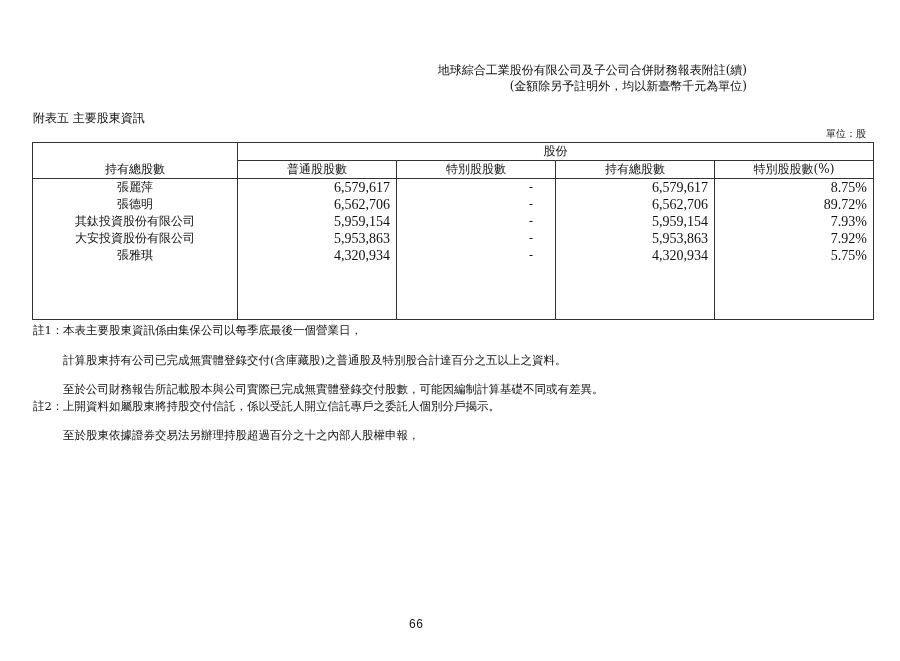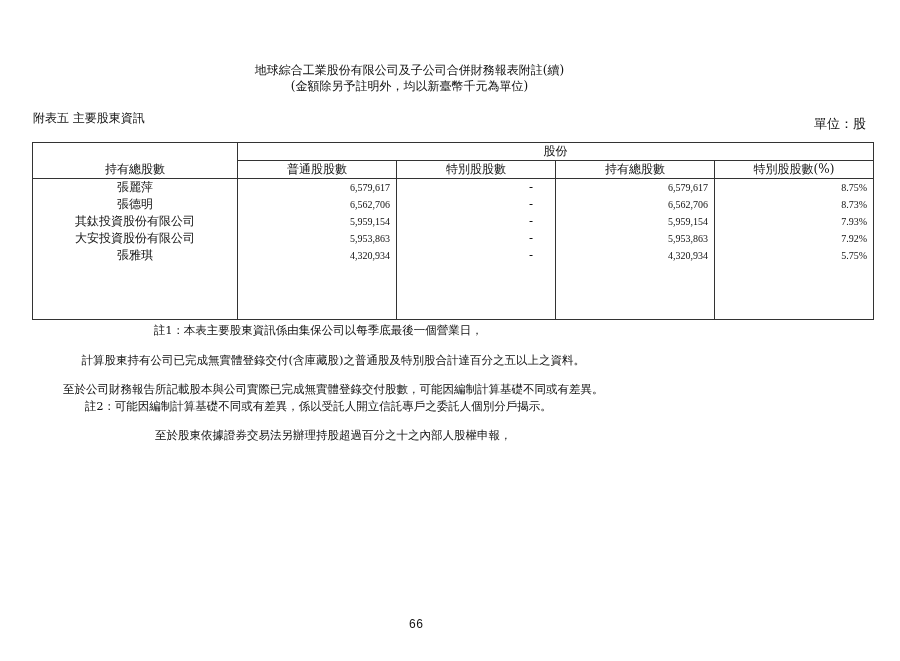--- a/index.html
+++ b/index.html
@@ -13,36 +13,35 @@
       position: relative;
       overflow: hidden;
       font-family: "DejaVu Serif", "Liberation Serif", serif;
       color: #111111;
     }
     .title-block {
       position: absolute;
       top: 62px;
       left: 0;
       width: 747px;
-      text-align: center;
+      text-align: right;
       font-size: 12px;
       line-height: 16px;
-      margin-left: 36px;
     }
     .section-label {
       position: absolute;
       top: 110px;
       left: 33px;
       font-size: 12px;
     }
     .unit-label {
       position: absolute;
-      top: 115px;
+      top: 127px;
       right: 34px;
-      font-size: 13px;
+      font-size: 10px;
     }
     table.holders {
       position: absolute;
       top: 142px;
       left: 32px;
       width: 841px;
       border-collapse: collapse;
       font-size: 12px;
       table-layout: fixed;
     }
@@ -64,35 +63,34 @@
     }
     table.holders thead tr.r1 th.group {
       border-bottom: 1px solid #333;
     }
     table.holders thead tr.r2 th {
       border-bottom: 1px solid #333;
       height: 17px;
       margin-top: 24px;
     }
     table.holders td.name { text-align: center; }
-    table.holders td.num { text-align: right; font-family: "Liberation Serif", serif; font-size: 10px; margin-top: 41px; }
+    table.holders td.num { text-align: right; font-family: "Liberation Serif", serif; font-size: 14px; margin-top: 41px; }
     table.holders td.dash { text-align: right; padding-right: 22px; }
     table.holders tbody tr.filler td {
       height: 55px;
     }
     table.holders tbody tr:last-child td {
       border-bottom: 1.5px solid #333;
     }
     .notes {
       position: absolute;
       top: 322px;
       left: 33px;
       font-size: 11.5px;
       line-height: 16.5px;
-      text-align: center;
     }
     .note-line { white-space: nowrap; }
     .note-line.indent { padding-left: 30px; margin-top: 13px; }
     .note-tag { display: inline-block; width: 30px; }
     .page-num {
       position: absolute;
       top: 618px;
       left: 0;
       width: 832px;
       text-align: center;
@@ -137,21 +135,21 @@
       <td class="num">6,579,617</td>
       <td class="dash">-</td>
       <td class="num">6,579,617</td>
       <td class="num">8.75%</td>
     </tr>
     <tr>
       <td class="name">張德明</td>
       <td class="num">6,562,706</td>
       <td class="dash">-</td>
       <td class="num">6,562,706</td>
-      <td class="num">8.73%</td>
+      <td class="num">89.72%</td>
     </tr>
     <tr>
       <td class="name">其鈦投資股份有限公司</td>
       <td class="num">5,959,154</td>
       <td class="dash">-</td>
       <td class="num">5,959,154</td>
       <td class="num">7.93%</td>
     </tr>
     <tr>
       <td class="name">大安投資股份有限公司</td>
@@ -177,18 +175,18 @@
   </tbody>
 </table>
 
 <div class="notes">
   <div class="note-line">
     <span class="note-tag">註1：</span><span>本表主要股東資訊係由集保公司以每季底最後一個營業日，</span>
   </div>
   <div class="note-line indent">計算股東持有公司已完成無實體登錄交付(含庫藏股)之普通股及特別股合計達百分之五以上之資料。</div>
   <div class="note-line indent">至於公司財務報告所記載股本與公司實際已完成無實體登錄交付股數，可能因編制計算基礎不同或有差異。</div>
   <div class="note-line">
-    <span class="note-tag">註2：</span><span>可能因編制計算基礎不同或有差異，係以受託人開立信託專戶之委託人個別分戶揭示。</span>
+    <span class="note-tag">註2：</span><span>上開資料如屬股東將持股交付信託，係以受託人開立信託專戶之委託人個別分戶揭示。</span>
   </div>
   <div class="note-line indent">至於股東依據證券交易法另辦理持股超過百分之十之內部人股權申報，</div>
 </div>
 
 <div class="page-num">66</div>
 
 </body></html>

